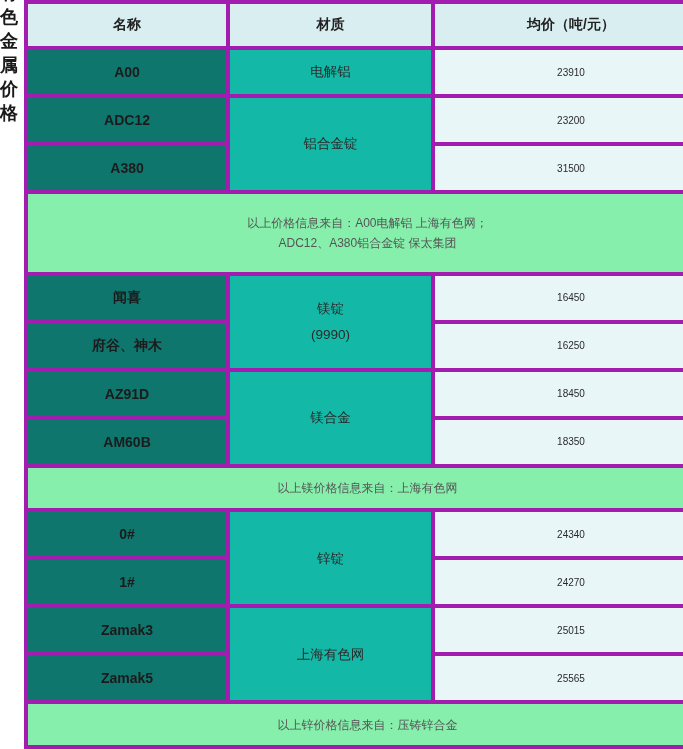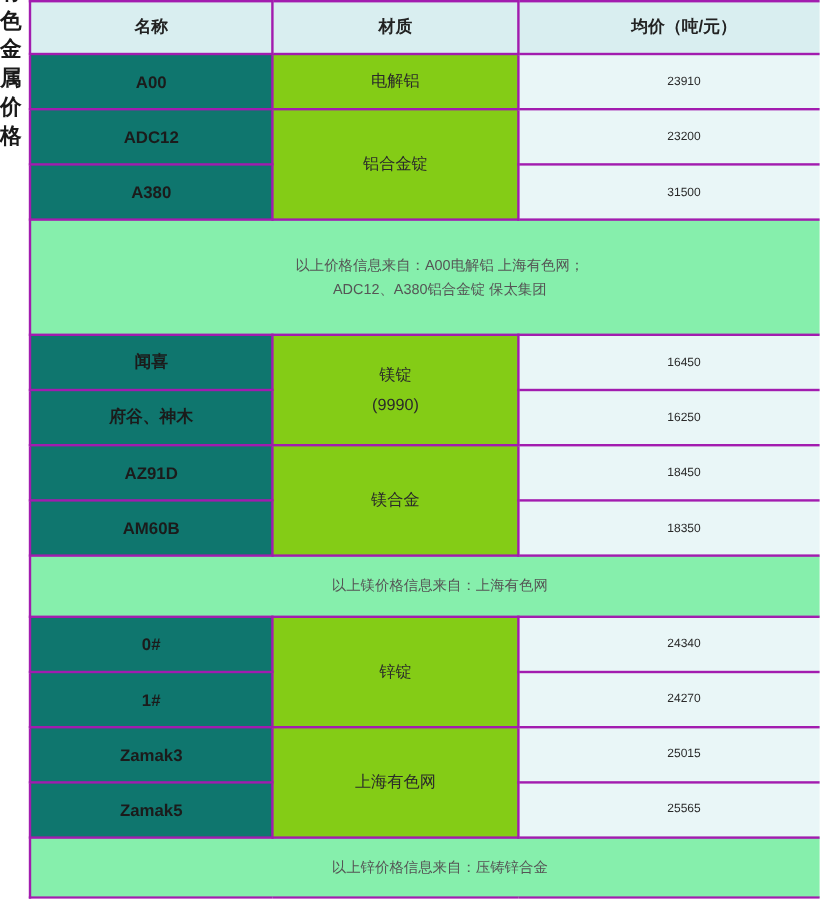--- a/index.html
+++ b/index.html
@@ -47,42 +47,42 @@
   table.price {
     border-collapse: collapse;
     width: 683px;
     table-layout: fixed;
   }
   table.price col.c1 { width: 202px; }
   table.price col.c2 { width: 205px; }
   table.price col.c3 { width: 276px; }
 
   table.price th, table.price td {
-    border: 2px solid #a21caf;
+    border: 4px solid #a21caf;
     padding: 0;
     text-align: center;
     vertical-align: middle;
     margin-left: 48px;
   }
   .hdr-cell {
     background: #d9eef0;
     height: 42px;
     font-size: 14px;
     font-weight: bold;
     color: #222222;
   }
   .name-cell {
     background: #0f766e;
     height: 44px;
     font-size: 14px;
     font-weight: bold;
     color: #1b1b1b;
   }
   .mat-cell {
-    background: #84cc16;
+    background: #14b8a6;
     font-size: 13.5px;
     color: #2a2a2a;
     line-height: 1.9;
   }
   .price-cell {
     background: #e9f6f7;
     height: 44px;
     font-size: 10px;
     color: #2a2a2a;
   }

